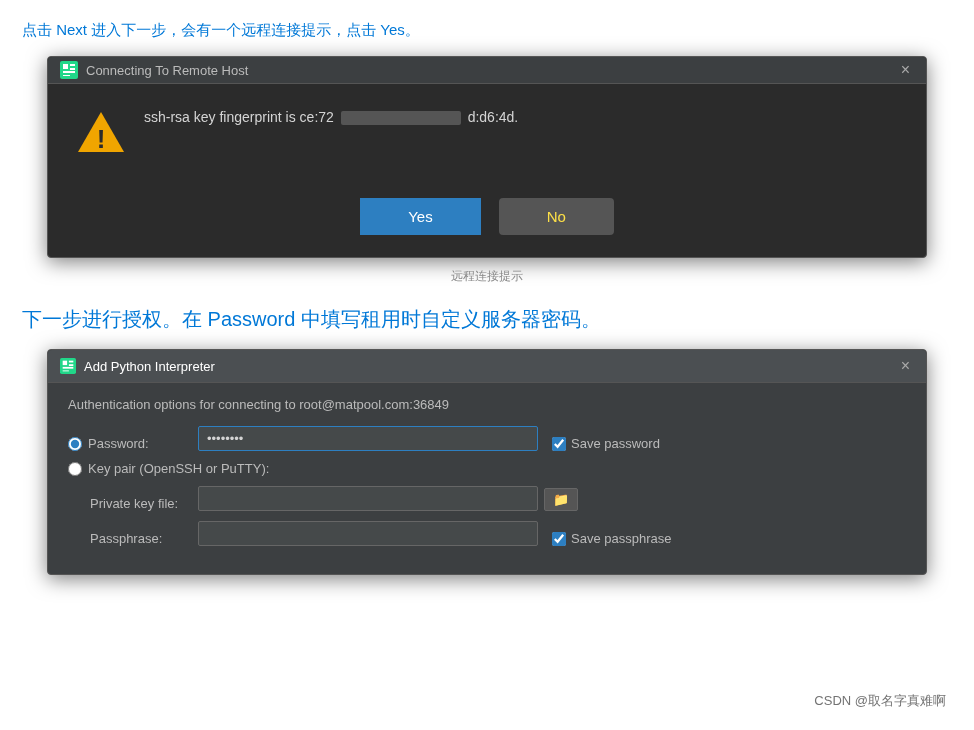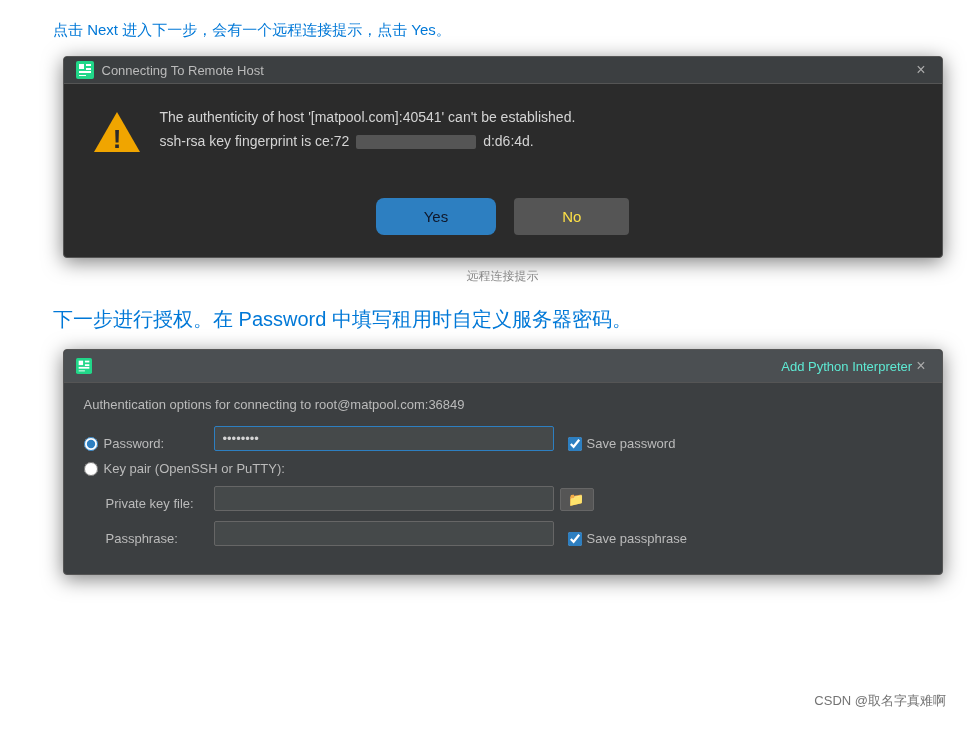--- a/index.html
+++ b/index.html
@@ -8,21 +8,20 @@
       font-family: "Microsoft YaHei", "SimHei", Arial, sans-serif;
       font-size: 14px;
       width: 974px;
       min-height: 730px;
       overflow: hidden;
     }
 
     .page-container {
       padding: 18px 22px 18px 22px;
       background: #fff;
-      margin-left: 31px;
     }
 
     .instruction-text {
       color: #0078d7;
       font-size: 15px;
       margin-bottom: 14px;
       line-height: 1.6;
     }
 
     
@@ -111,23 +110,23 @@
 
     .dialog-buttons {
       display: flex;
       justify-content: center;
       gap: 18px;
       margin-top: 22px;
     }
 
     .btn-yes {
       background: #2d7fc1;
-      color: #0f172a;
+      color: #ffffff;
       border: none;
-      border-radius: 8px;
+      border-radius: 0;
       padding: 10px 48px;
       font-size: 15px;
       cursor: pointer;
       font-weight: 500;
     }
 
     .btn-no {
       background: #555;
       color: #fde047;
       border: none;
@@ -166,24 +165,23 @@
     .dialog2-titlebar {
       display: flex;
       align-items: center;
       background: #4b4f52;
       padding: 7px 12px;
       border-radius: 4px 4px 0 0;
       border-bottom: 1px solid #555;
     }
 
     .dialog2-titlebar-title {
-      color: #5eead4;
+      color: #ffffff;
       font-size: 13px;
       flex: 1;
-      text-align: right;
     }
 
     .dialog2-close-btn {
       color: #aaa;
       font-size: 16px;
       cursor: pointer;
       padding: 0 4px;
     }
 
     .dialog2-body {
@@ -297,21 +295,20 @@
     </div>
 
     <div class="dialog-body">
       <div class="dialog-content-row">
 
         <svg class="warning-triangle" viewBox="0 0 50 50">
           <polygon points="25,4 48,44 2,44" fill="#f0a500" stroke="none"></polygon>
           <text x="25" y="40" text-anchor="middle" font-size="26" font-weight="bold" fill="#2b2b2b">!</text>
         </svg>
         <div>
-          <div class="dialog-message">The authenticity of host '[matpool.com]:40541' can't be established.</div>
           <div class="dialog-message">
             <span>ssh-rsa key fingerprint is ce:72</span>
             <span class="blurred">&nbsp;&nbsp;&nbsp;&nbsp;&nbsp;&nbsp;&nbsp;&nbsp;&nbsp;&nbsp;&nbsp;&nbsp;&nbsp;&nbsp;&nbsp;&nbsp;&nbsp;</span>
             <span>d:d6:4d.</span>
           </div>
         </div>
       </div>
 
       <div class="dialog-buttons">
         <button class="btn-yes">Yes</button>

